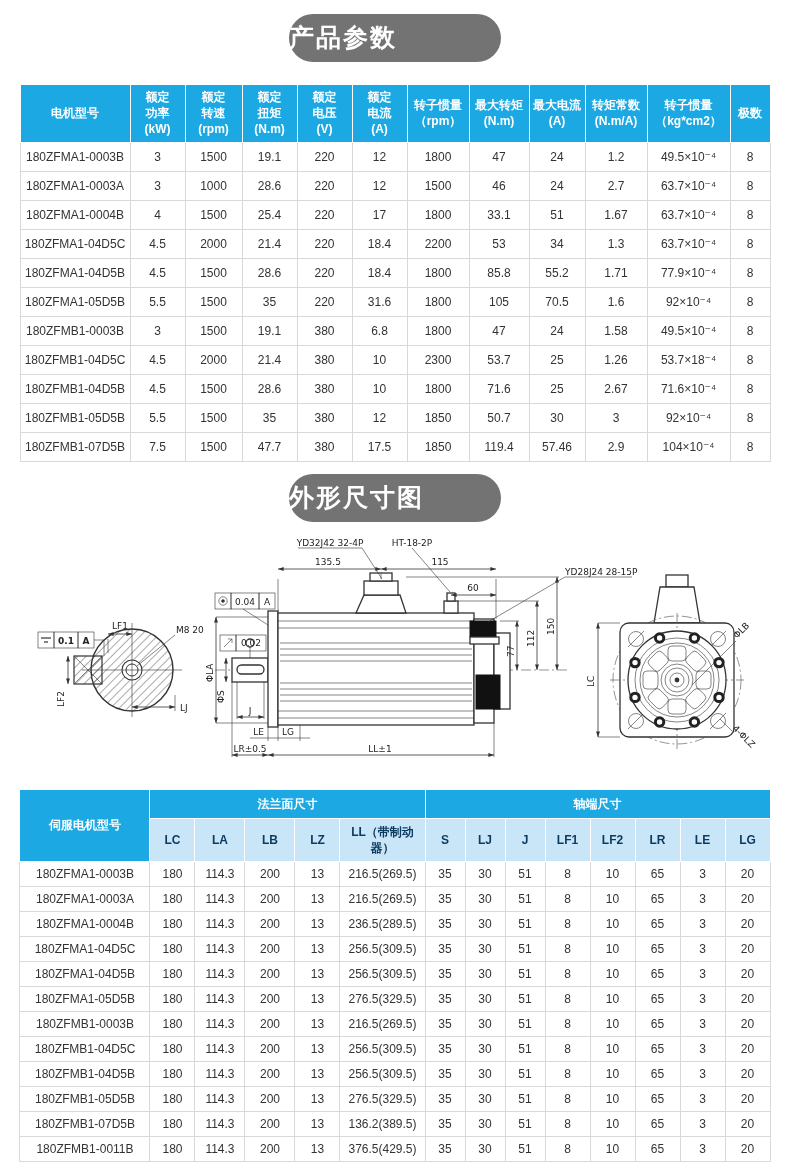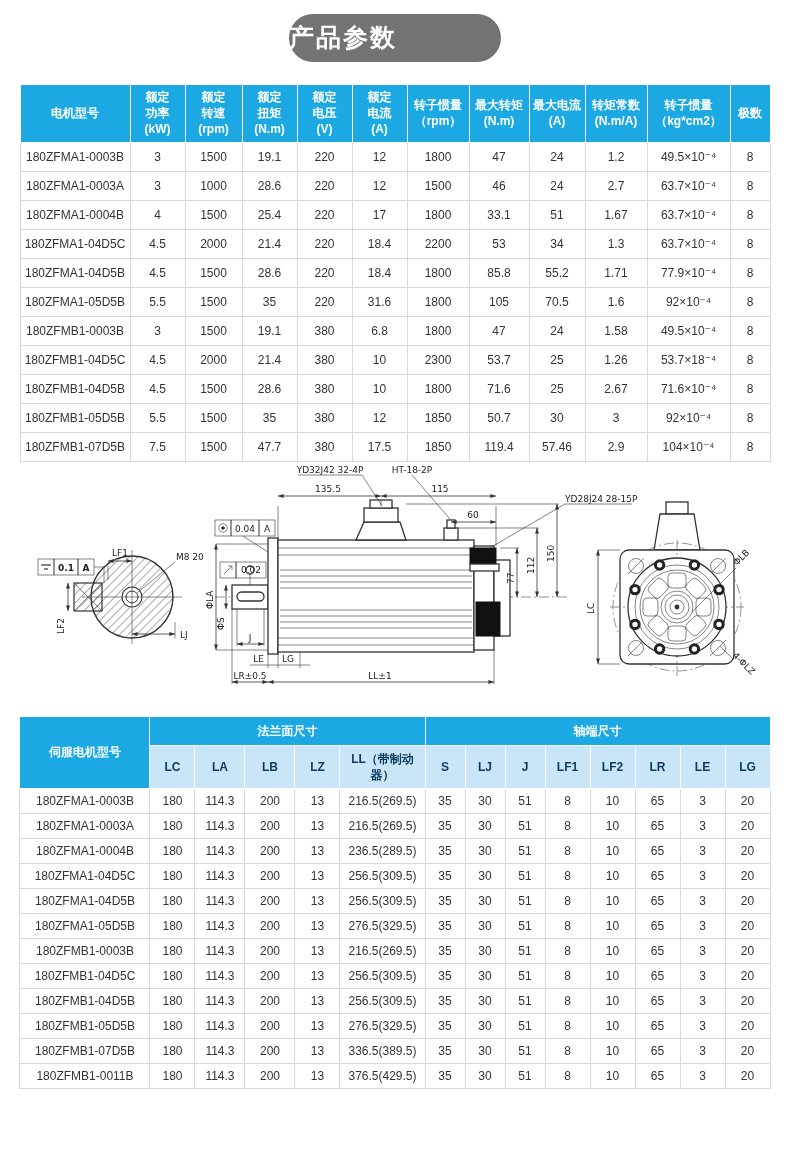--- a/index.html
+++ b/index.html
@@ -245,20 +245,21 @@
           <td>1850</td>
           <td>119.4</td>
           <td>57.46</td>
           <td>2.9</td>
           <td>104×10⁻⁴</td>
           <td>8</td>
         </tr>
       </tbody>
   </table>
 
+  <div class="section-badge second">外形尺寸图</div>
 
   <div class="drawing">
     <svg width="750" height="250" viewBox="0 0 750 250">
       <defs>
         <pattern id="hatch" patternUnits="userSpaceOnUse" width="6" height="6" patternTransform="rotate(45)">
           <line x1="0" y1="0" x2="0" y2="6" stroke="#555" stroke-width="1"></line>
         </pattern>
         <marker id="ae" markerWidth="8" markerHeight="6" refX="7" refY="2.5" orient="auto">
           <path d="M0,0 L7,2.5 L0,5 Z" fill="#333"></path>
         </marker>
@@ -658,21 +659,21 @@
           <td>65</td>
           <td>3</td>
           <td>20</td>
         </tr>
         <tr>
           <td>180ZFMB1-07D5B</td>
           <td>180</td>
           <td>114.3</td>
           <td>200</td>
           <td>13</td>
-          <td>336.5(389.5)</td>
+          <td>136.2(389.5)</td>
           <td>35</td>
           <td>30</td>
           <td>51</td>
           <td>8</td>
           <td>10</td>
           <td>65</td>
           <td>3</td>
           <td>20</td>
         </tr>
         <tr>

